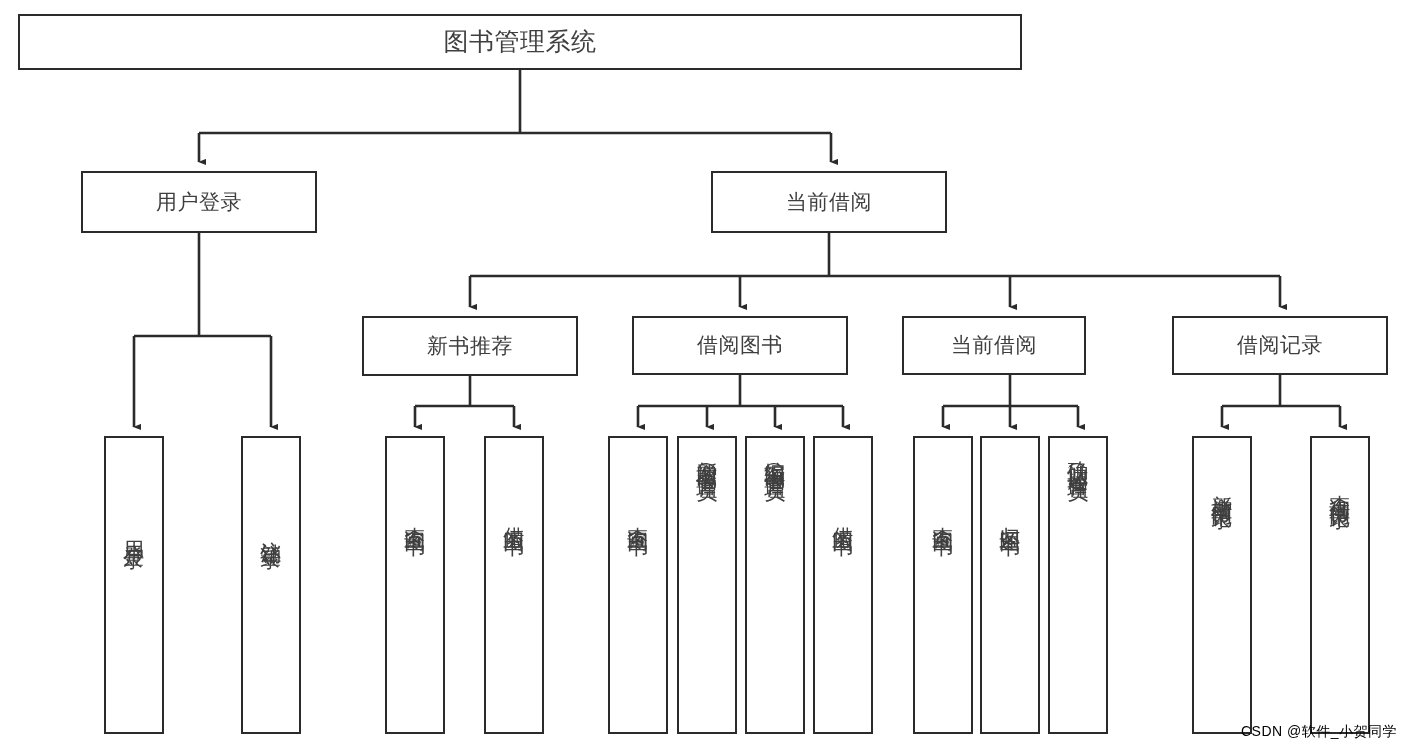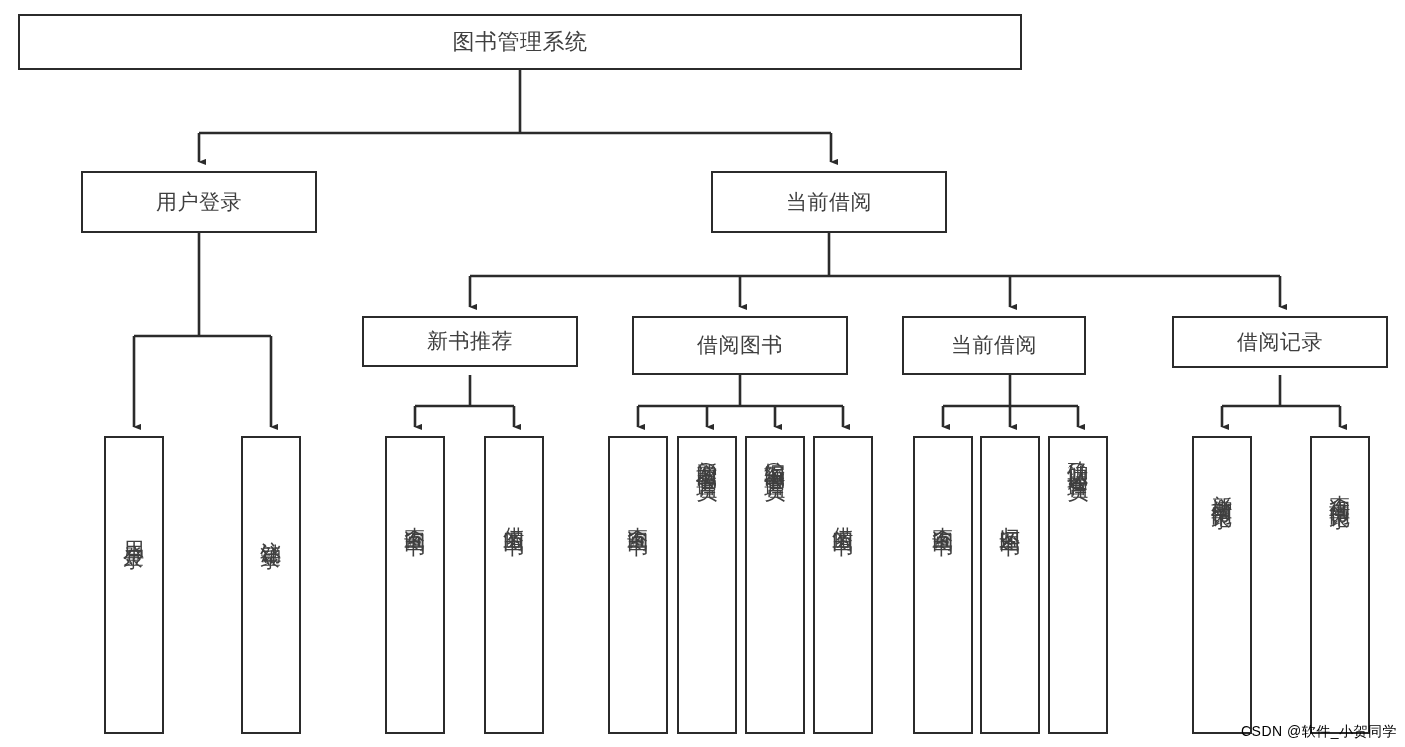--- a/index.html
+++ b/index.html
@@ -42,21 +42,21 @@
     line-height: 1.18;
     letter-spacing: 0.5px;
     color: #3f3f3f;
   }
   
   .node.h .node-label {
     font-size: 21px;
     writing-mode: horizontal-tb;
   }
   .node.root .node-label {
-    font-size: 22px;
+    font-size: 25px;
   }
   
   .node.v {
     align-items: flex-start;
     justify-content: center;
     padding-top: 6px;
   }
   .node.v .node-label {
     writing-mode: vertical-rl;
     text-orientation: upright;
@@ -134,30 +134,30 @@
     <span class="node-label">图书管理系统</span>
   </div>
 
   <div class="node h" style="left:81px; top:171px; width:236px; height:62px;">
     <span class="node-label">用户登录</span>
   </div>
   <div class="node h" style="left:711px; top:171px; width:236px; height:62px;">
     <span class="node-label">当前借阅</span>
   </div>
 
-  <div class="node h" style="left:362px; top:316px; width:216px; height:51px;">
+  <div class="node h" style="left:362px; top:316px; width:216px; height:60px;">
     <span class="node-label">新书推荐</span>
   </div>
   <div class="node h" style="left:632px; top:316px; width:216px; height:59px;">
     <span class="node-label">借阅图书</span>
   </div>
   <div class="node h" style="left:902px; top:316px; width:184px; height:59px;">
     <span class="node-label">当前借阅</span>
   </div>
-  <div class="node h" style="left:1172px; top:316px; width:216px; height:52px;">
+  <div class="node h" style="left:1172px; top:316px; width:216px; height:59px;">
     <span class="node-label">借阅记录</span>
   </div>
 
   <div class="node v" style="left:104px; top:436px; width:60px; height:298px; padding-top:86px;">
     <span class="node-label">用户登录</span>
   </div>
   <div class="node v" style="left:241px; top:436px; width:60px; height:298px; padding-top:86px;">
     <span class="node-label">注销登录</span>
   </div>
 

